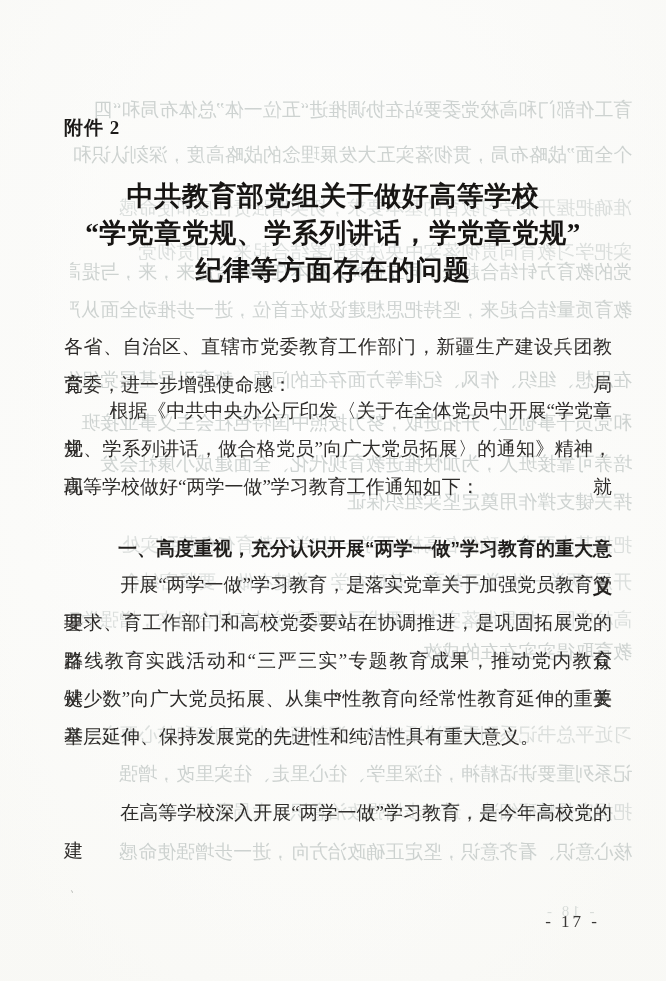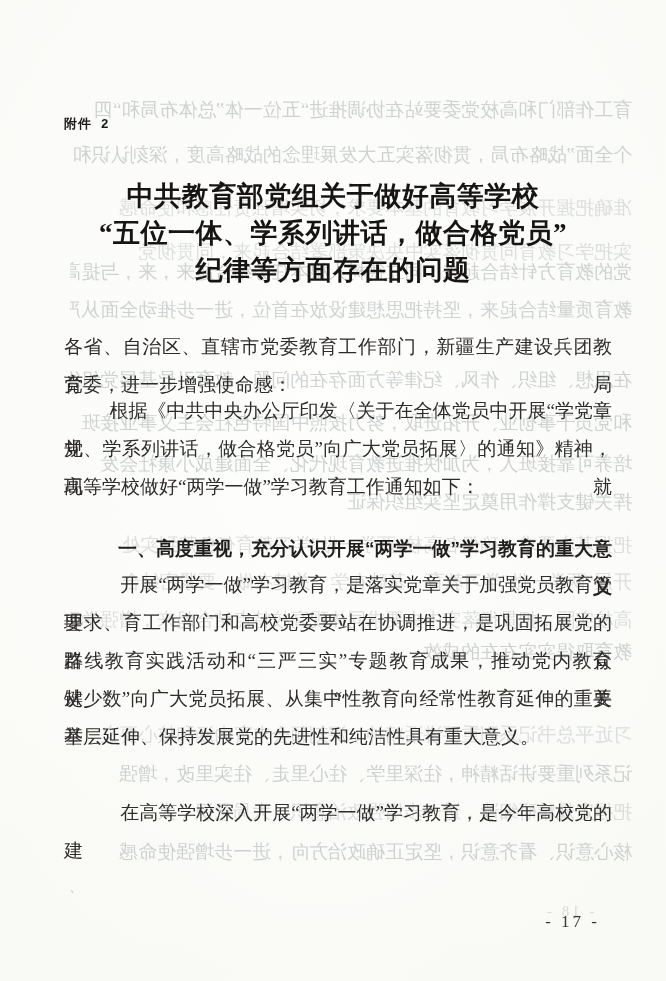--- a/index.html
+++ b/index.html
@@ -35,22 +35,22 @@
     position:absolute;
     right:72px;top:903px;
     transform:scaleX(-1);
     color:#b7bfbc;opacity:.5;
     font-size:15px;letter-spacing:3px;
     pointer-events:none;
   }
   
   .attachment{
     position:absolute;left:64px;top:115px;
-    font-family:Liberation Mono, monospace;
-    font-weight:700;font-size:13px;color:#1c1a18;
+    font-family:Liberation Serif, serif;
+    font-weight:700;font-size:19px;color:#1c1a18;
     letter-spacing:1px;
   }
   .doc-title{
     position:absolute;left:0;top:178px;width:100%;
     text-align:center;
     font-weight:700;font-size:27px;line-height:37px;
     color:#171513;
     letter-spacing:0.5px;
   }
   .tblock{
@@ -103,21 +103,21 @@
   <div class="bleed" style="top:762px">记系列重要讲话精神，往深里学、往心里走、往实里改，增强</div>
   <div class="bleed light" style="top:800px">把握定规精研细读，进一步增强政治意识、大局意识，大</div>
   <div class="bleed" style="top:840px">核心意识、看齐意识，坚定正确政治方向，进一步增强使命感</div>
   <div class="ghost-pagenum">- 18 -</div>
   <div class="speck">、</div>
 
   <div class="attachment">附件 2</div>
 
   <div class="doc-title">
     <div class="title-ln">中共教育部党组关于做好高等学校</div>
-    <div class="title-ln">“五位一体、学系列讲话，做合格党员”</div>
+    <div class="title-ln">“学党章党规、学系列讲话，学党章党规”</div>
     <div class="title-ln">纪律等方面存在的问题</div>
   </div>
 
   <div class="tblock salutation">
     <div class="ln j">各省、自治区、直辖市党委教育工作部门，新疆生产建设兵团教育局</div>
     <div class="ln">党委，进一步增强使命感：</div>
   </div>
 
   <div class="tblock para1">
     <div class="ln j ind">根据《中共中央办公厅印发〈关于在全体党员中开展“学党章党</div>

